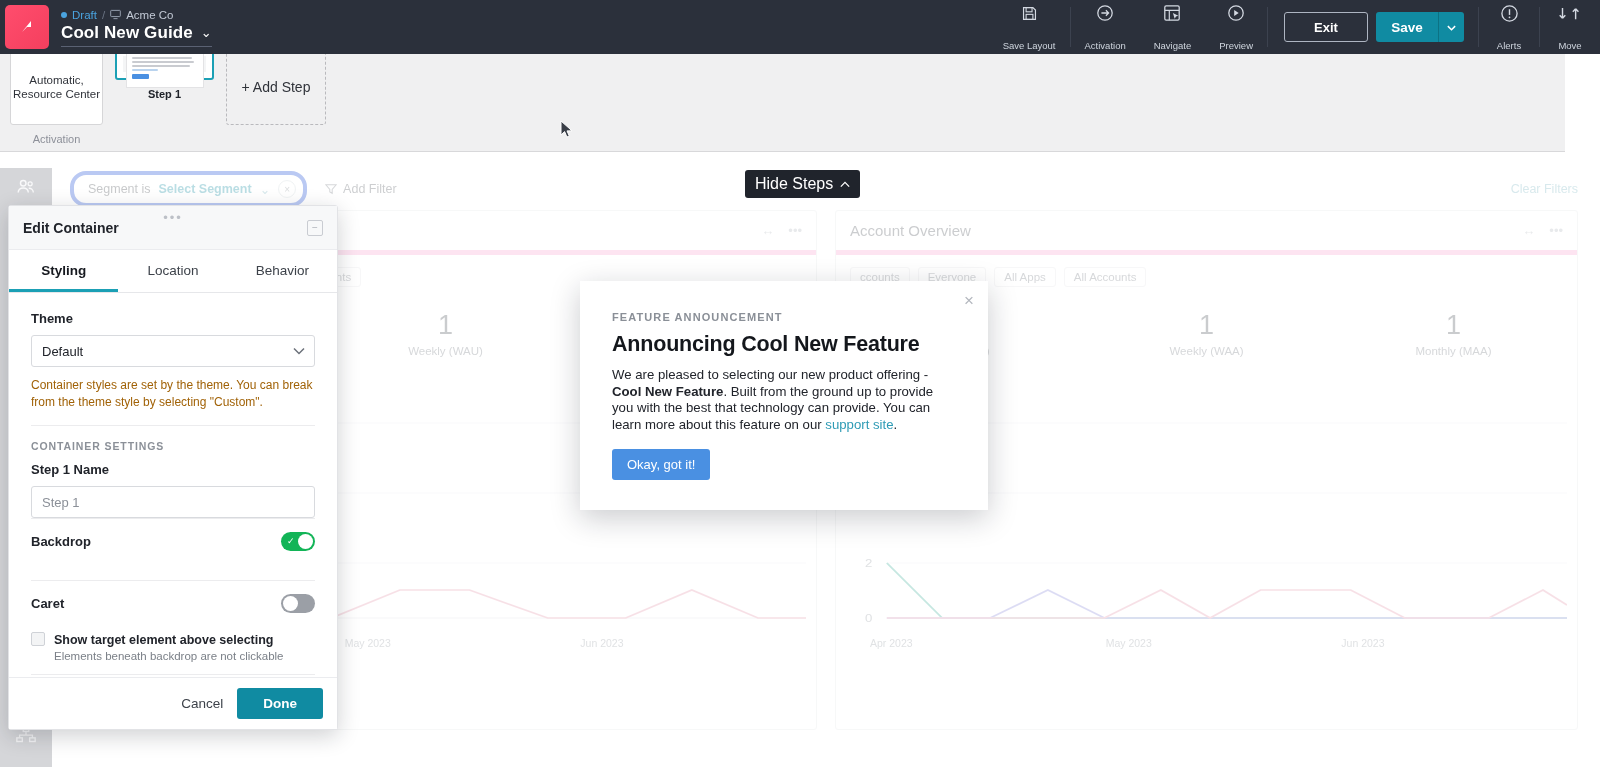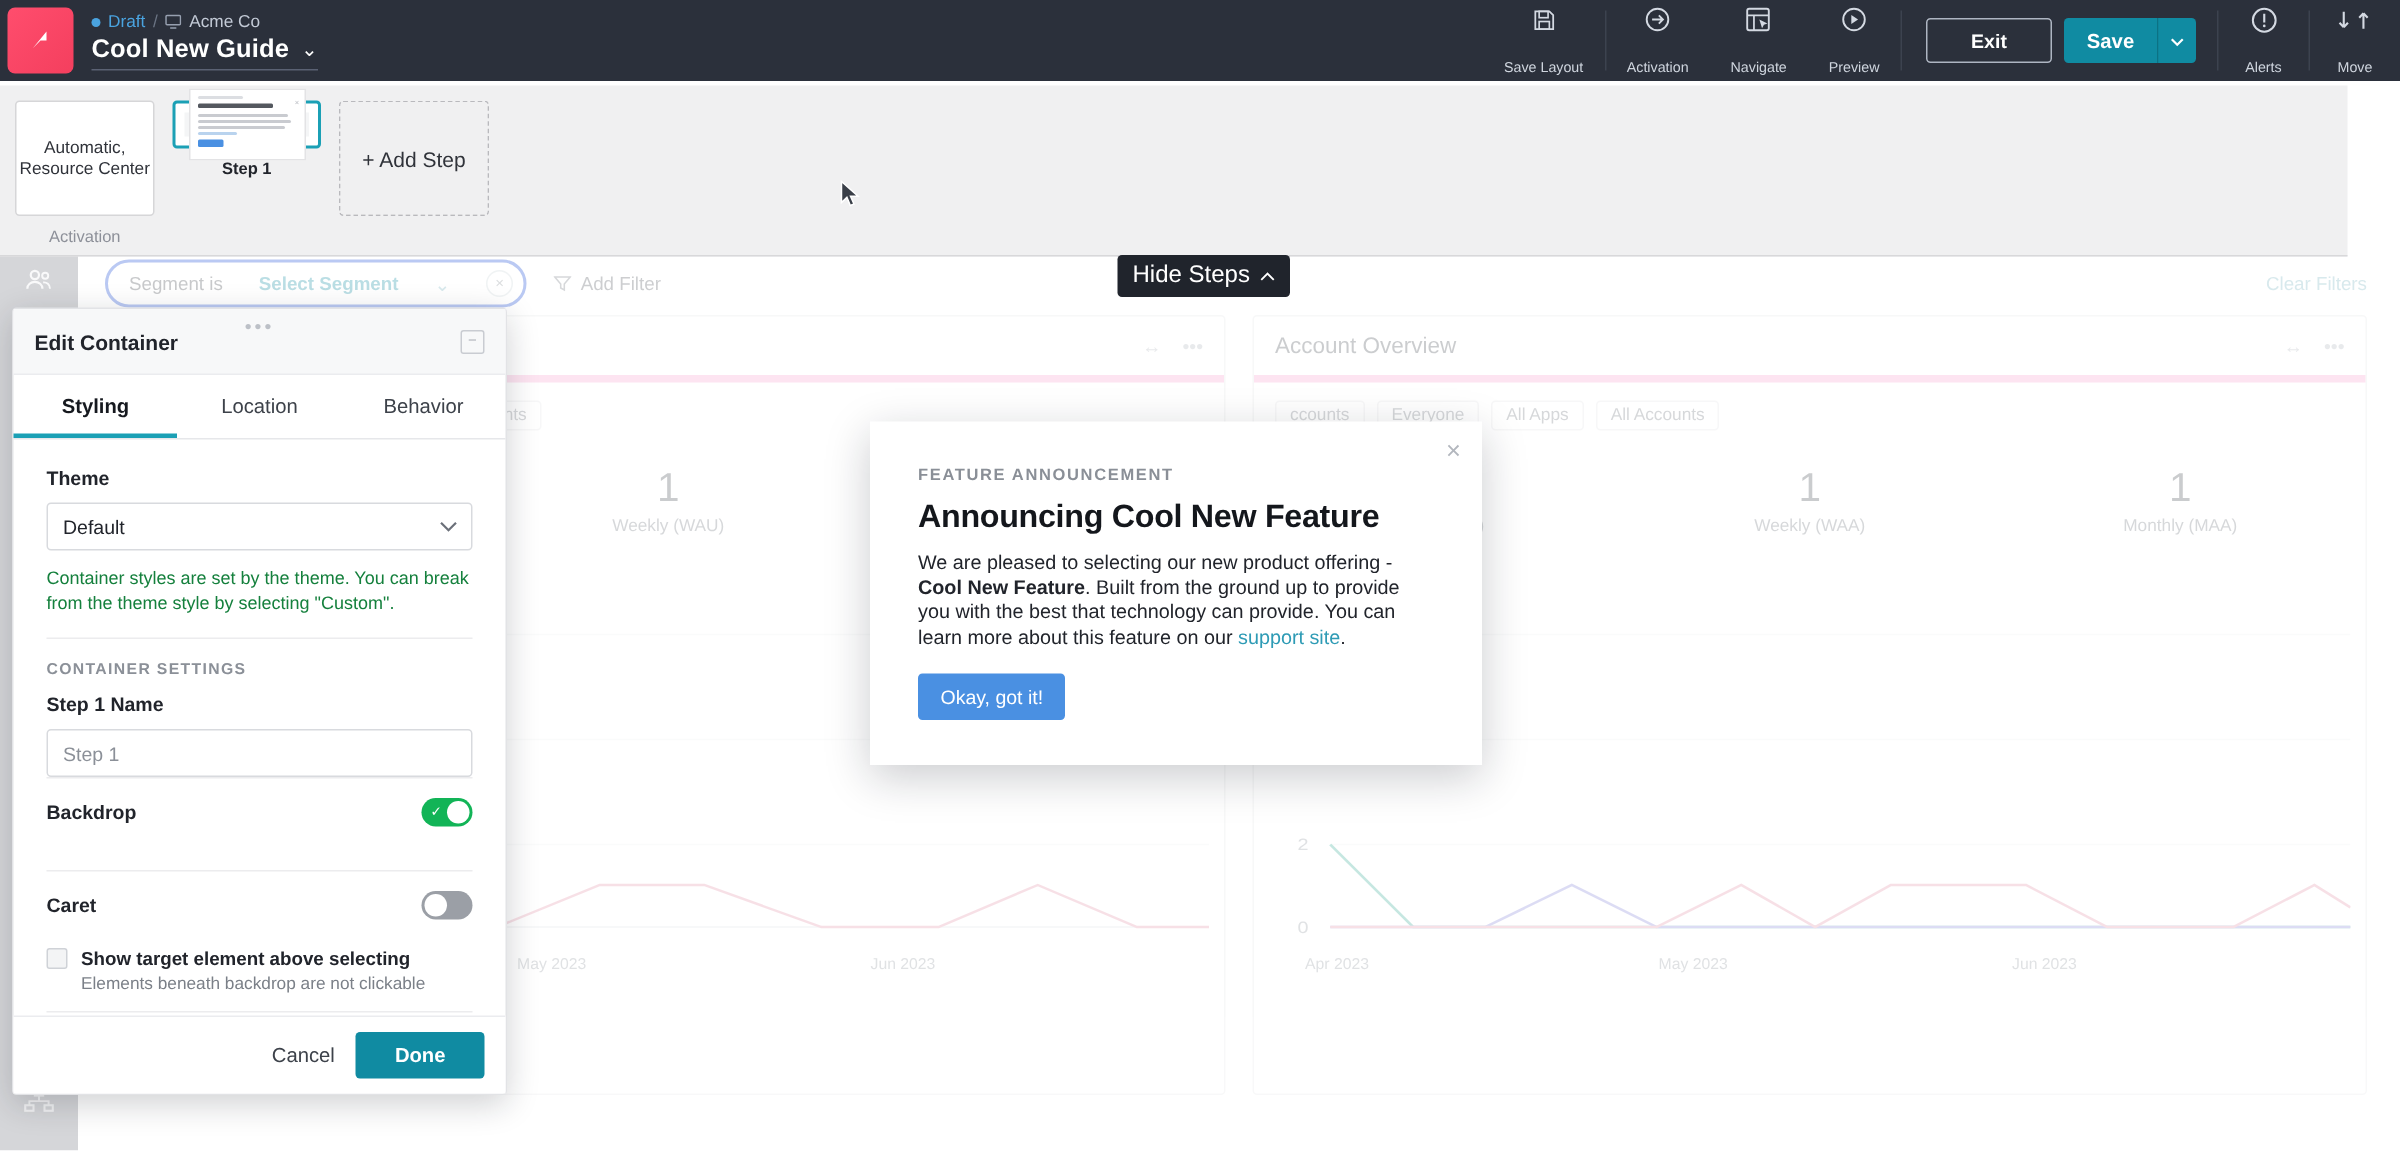--- a/index.html
+++ b/index.html
@@ -54,21 +54,21 @@
     width: 62px; height: 30px; border-radius: 3px 0 0 3px; cursor: pointer; font-family: inherit;
   }
   .btn-save-caret {
     background: #108ba2; color: #fff; border: none; border-left: 1px solid #0c7284;
     width: 26px; height: 30px; border-radius: 0 3px 3px 0; cursor: pointer;
     font-size: 11px; display:flex; align-items:center; justify-content:center;
   }
 
   
   .steps-strip {
-    position: absolute; left:0; top:57px; width:1565px; height:114px;
+    position: absolute; left:0; top:38px; width:1565px; height:114px;
     background:#f0f0f1; border-bottom:1px solid #d8d8da; z-index: 55;
     display:flex; align-items:flex-start; padding: 10px 0 0 10px;
   }
   .step-col { display:flex; flex-direction:column; align-items:center; margin-right:12px; }
   .step-card {
     width:93px; height:77px; background:#fff; border:1px solid #d6d6d8; border-radius:3px;
     display:flex; align-items:center; justify-content:center; text-align:center;
     font-size:11.5px; color:#30333a; line-height:14px; cursor:pointer;
   }
   .step-card.sel { width:99px; border:2px solid #1ba0b5; padding:6px; }
@@ -97,21 +97,21 @@
   .bg-app { position:absolute; left:0; top:168px; width:1600px; height:599px; background:#fff; }
   .bg-rail {
     position:absolute; left:0; top:0; width:52px; height:599px; background:#d5d6d9;
     display:flex; flex-direction:column; align-items:center; padding-top:8px; gap:28px;
   }
   .rail-ic { color:#fbfbfc; opacity:.95; }
   .bg-main { position:absolute; left:52px; top:0; right:0; bottom:0; background:#fff; opacity:.30; }
 
   .filterbar { height:42px; display:flex; align-items:center; padding:0 22px 0 18px; }
   .seg-pill {
-    display:flex; align-items:center; gap:24px; border:2px solid #1d4ed8; border-radius:16px;
+    display:flex; align-items:center; gap:8px; border:4px solid #1d4ed8; border-radius:16px;
     padding:5px 7px 5px 14px; font-size:12.5px; color:#4c5157;
   }
   .seg-link { color:#1f93a8; font-weight:bold; }
   .x-round { width:18px;height:18px;border-radius:50%;border:1px solid #cfd9dc;
     display:flex;align-items:center;justify-content:center;font-size:10px;color:#8a9297; }
   .add-filter { display:flex; align-items:center; gap:6px; font-size:12.5px; color:#5c6168; margin-left:18px; }
   .clear-filters { margin-left:auto; font-size:12.5px; color:#7fb8c4; }
 
   .panels { display:flex; gap:18px; padding:0 22px; }
   .panel { flex:1; border:1px solid #e8e9eb; border-radius:3px; background:#fff; min-height:520px; }
@@ -147,21 +147,21 @@
   .ep-tab.on { font-weight:bold; color:#16191f; border-bottom:3px solid #1ba0b5; }
   .ep-body { flex:1; overflow:hidden; padding:18px 22px 0; }
   .lbl { font-size:13px; font-weight:bold; color:#21242b; }
   .sel-wrap { position:relative; margin-top:9px; }
   .sel {
     width:100%; height:32px; border:1px solid #d8dade; border-radius:3px; background:#fff;
     padding:0 28px 0 10px; font-size:13px; color:#21242b; font-family:inherit;
     -webkit-appearance:none; appearance:none; cursor:pointer;
   }
   .sel-chev { position:absolute; right:10px; top:9px; color:#6c717a; font-size:12px; pointer-events:none; }
-  .hint { font-size:12px; color:#15803d; line-height:17px; margin-top:10px; }
+  .hint { font-size:12px; color:#a16207; line-height:17px; margin-top:10px; }
   .hr { height:1px; background:#ececee; margin:14px 0 0; }
   .sec-cap { font-size:10.5px; font-weight:bold; color:#8b9098; letter-spacing:.9px; margin:14px 0 10px; }
   .txt {
     width:100%; height:32px; border:1px solid #d8dade; border-radius:3px; background:#fff;
     padding:0 10px; font-size:13px; color:#21242b; font-family:inherit;
   }
   .txt::placeholder { color:#8b9098; }
   .row-tog { display:flex; align-items:center; height:46px; border-top:1px solid #ececee; }
   .row-tog .lbl { flex:1; }
   .tog { width:34px; height:19px; border-radius:10px; position:relative; cursor:pointer; flex:none; }

